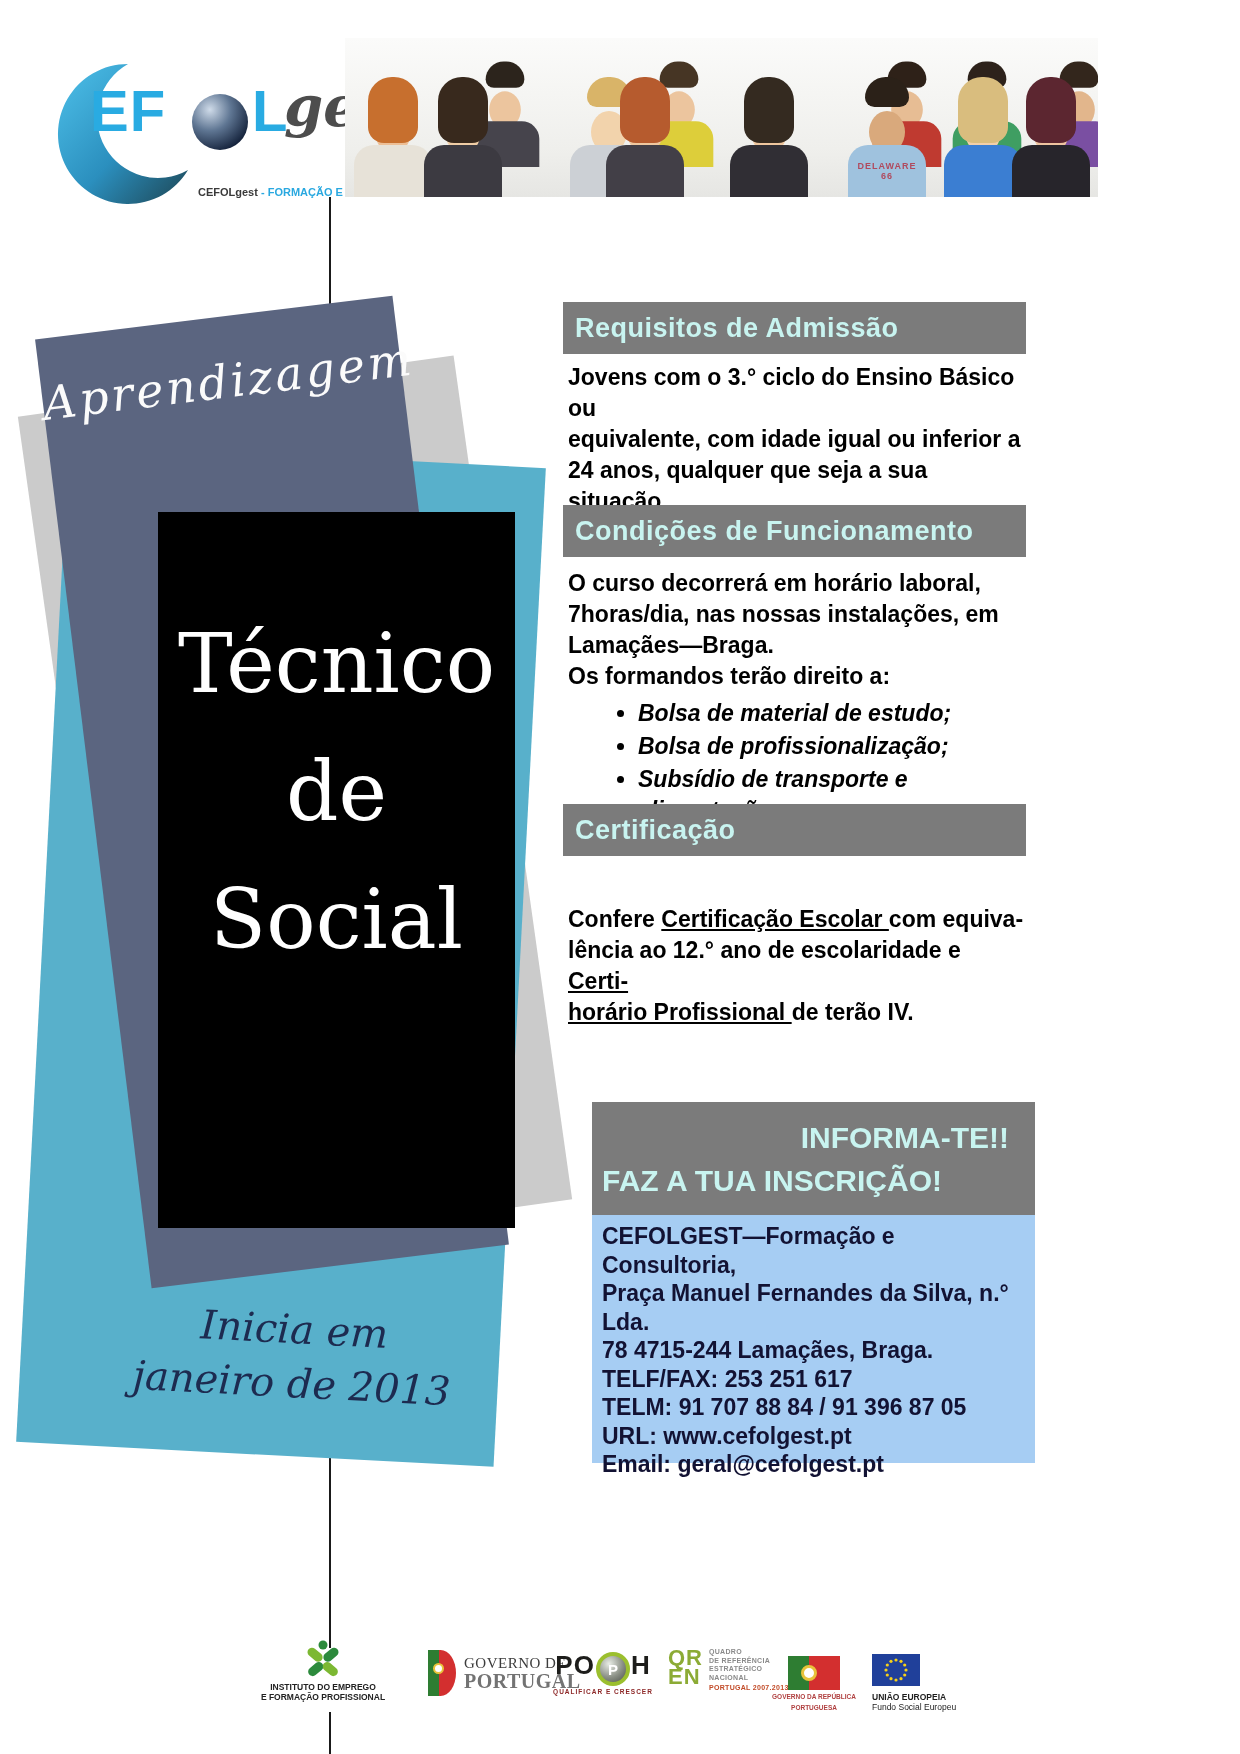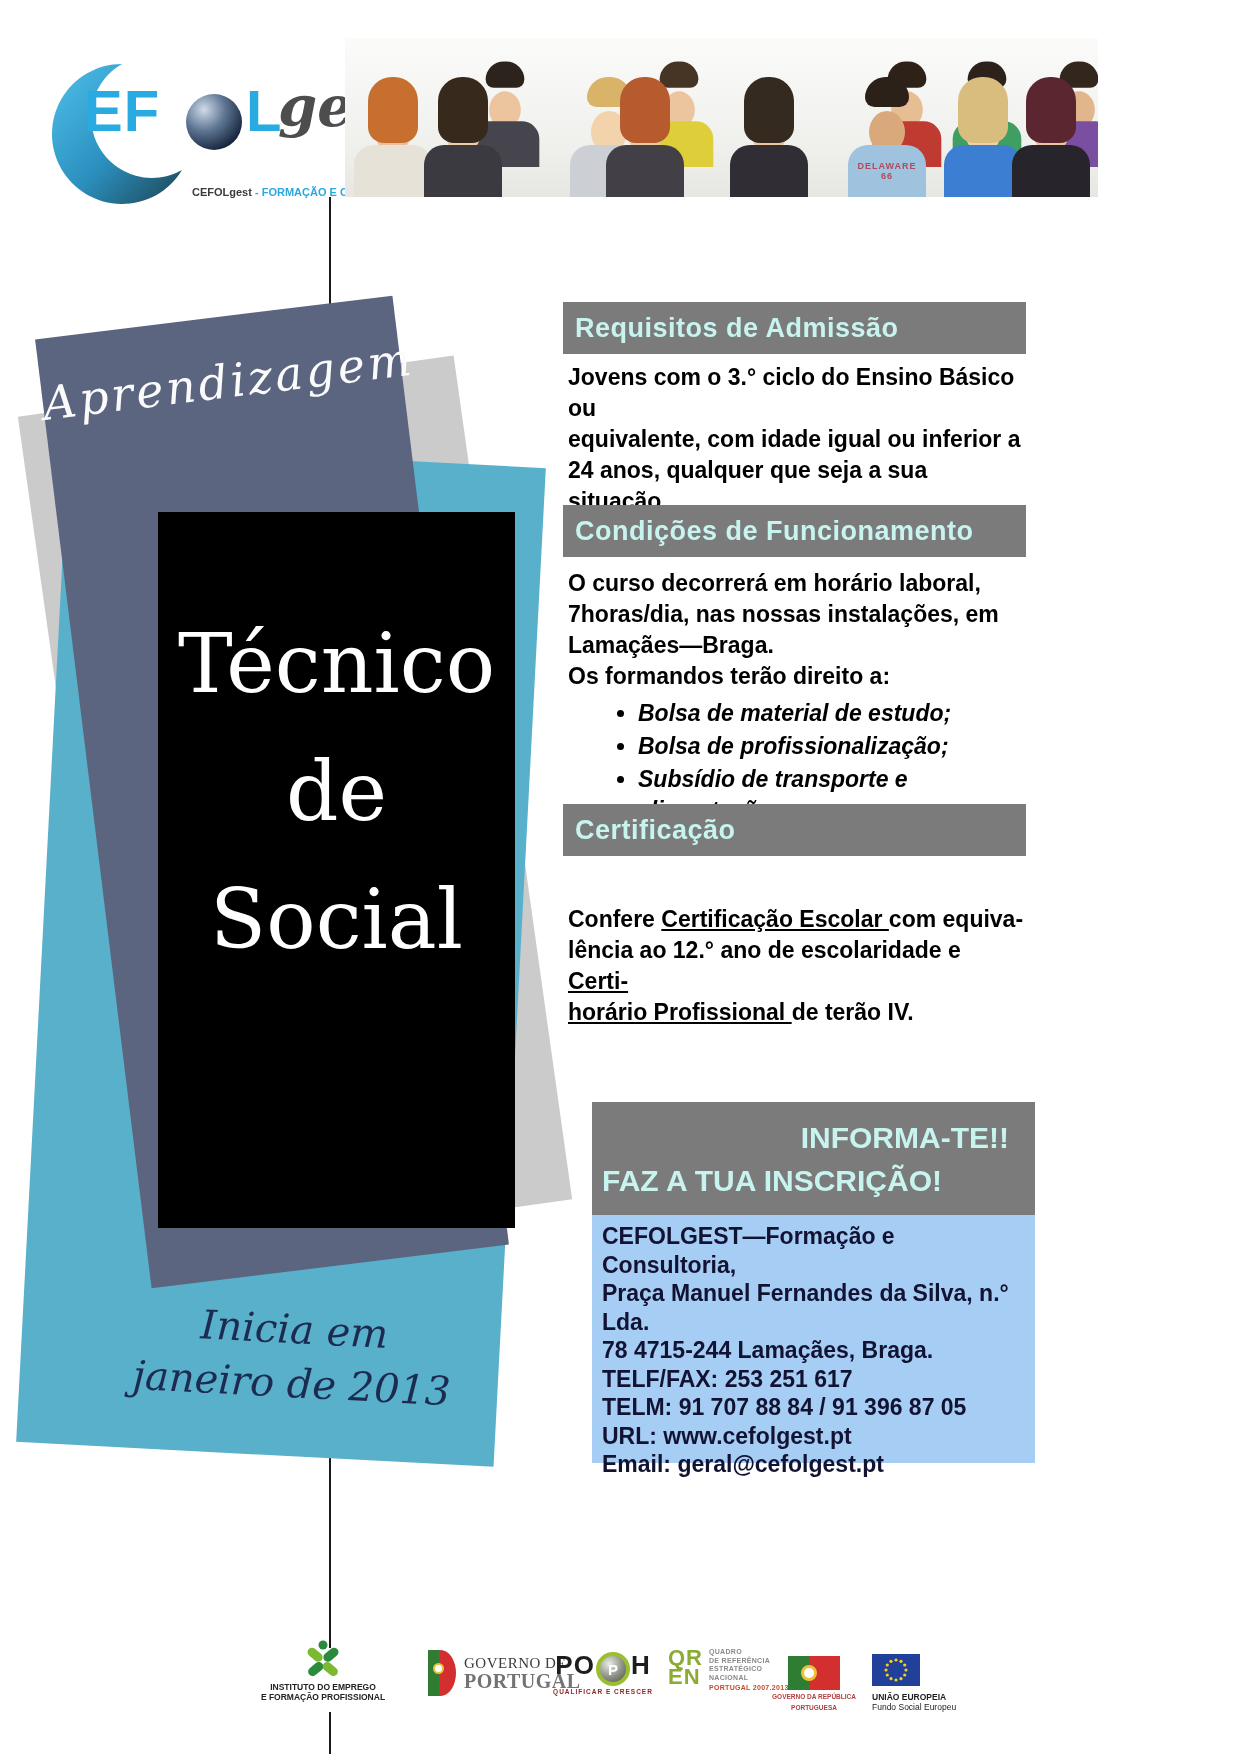--- a/index.html
+++ b/index.html
@@ -1,20 +1,20 @@
 <!DOCTYPE html>
 <html><head>
 <meta charset="utf-8">
 <style>
   html,body{margin:0;padding:0;background:#888;}
   #page{position:relative;width:1240px;height:1754px;background:#ffffff;overflow:hidden;
         font-family:"Liberation Sans",sans-serif;margin:0 auto;}
 
   
-  .logo-area{position:absolute;left:40px;top:52px;width:300px;height:150px;}
+  .logo-area{position:absolute;left:46px;top:52px;width:300px;height:150px;}
   .swoosh{position:absolute;left:0;top:8px;}
   .logo-ef,.logo-l{position:absolute;top:30px;font:bold 58px/58px "Liberation Sans",sans-serif;color:#29abe2;letter-spacing:1px;}
   .logo-ef{left:44px;}
   .logo-l{left:206px;}
   .logo-sphere{position:absolute;left:146px;top:42px;width:56px;height:56px;border-radius:50%;
       background:radial-gradient(circle at 32% 28%, #cfdbe9 0%, #5f7693 38%, #15233c 78%);}
   .logo-gest{position:absolute;left:238px;top:26px;font:italic bold 56px/56px "DejaVu Serif",serif;color:#4d4d4d;}
   .logo-tagline{position:absolute;left:152px;top:134px;font:bold 11px/13px "Liberation Sans",sans-serif;color:#3a3a3a;white-space:nowrap;}
   .logo-tagline .blue{color:#29a8e0;font-weight:bold;}
 

